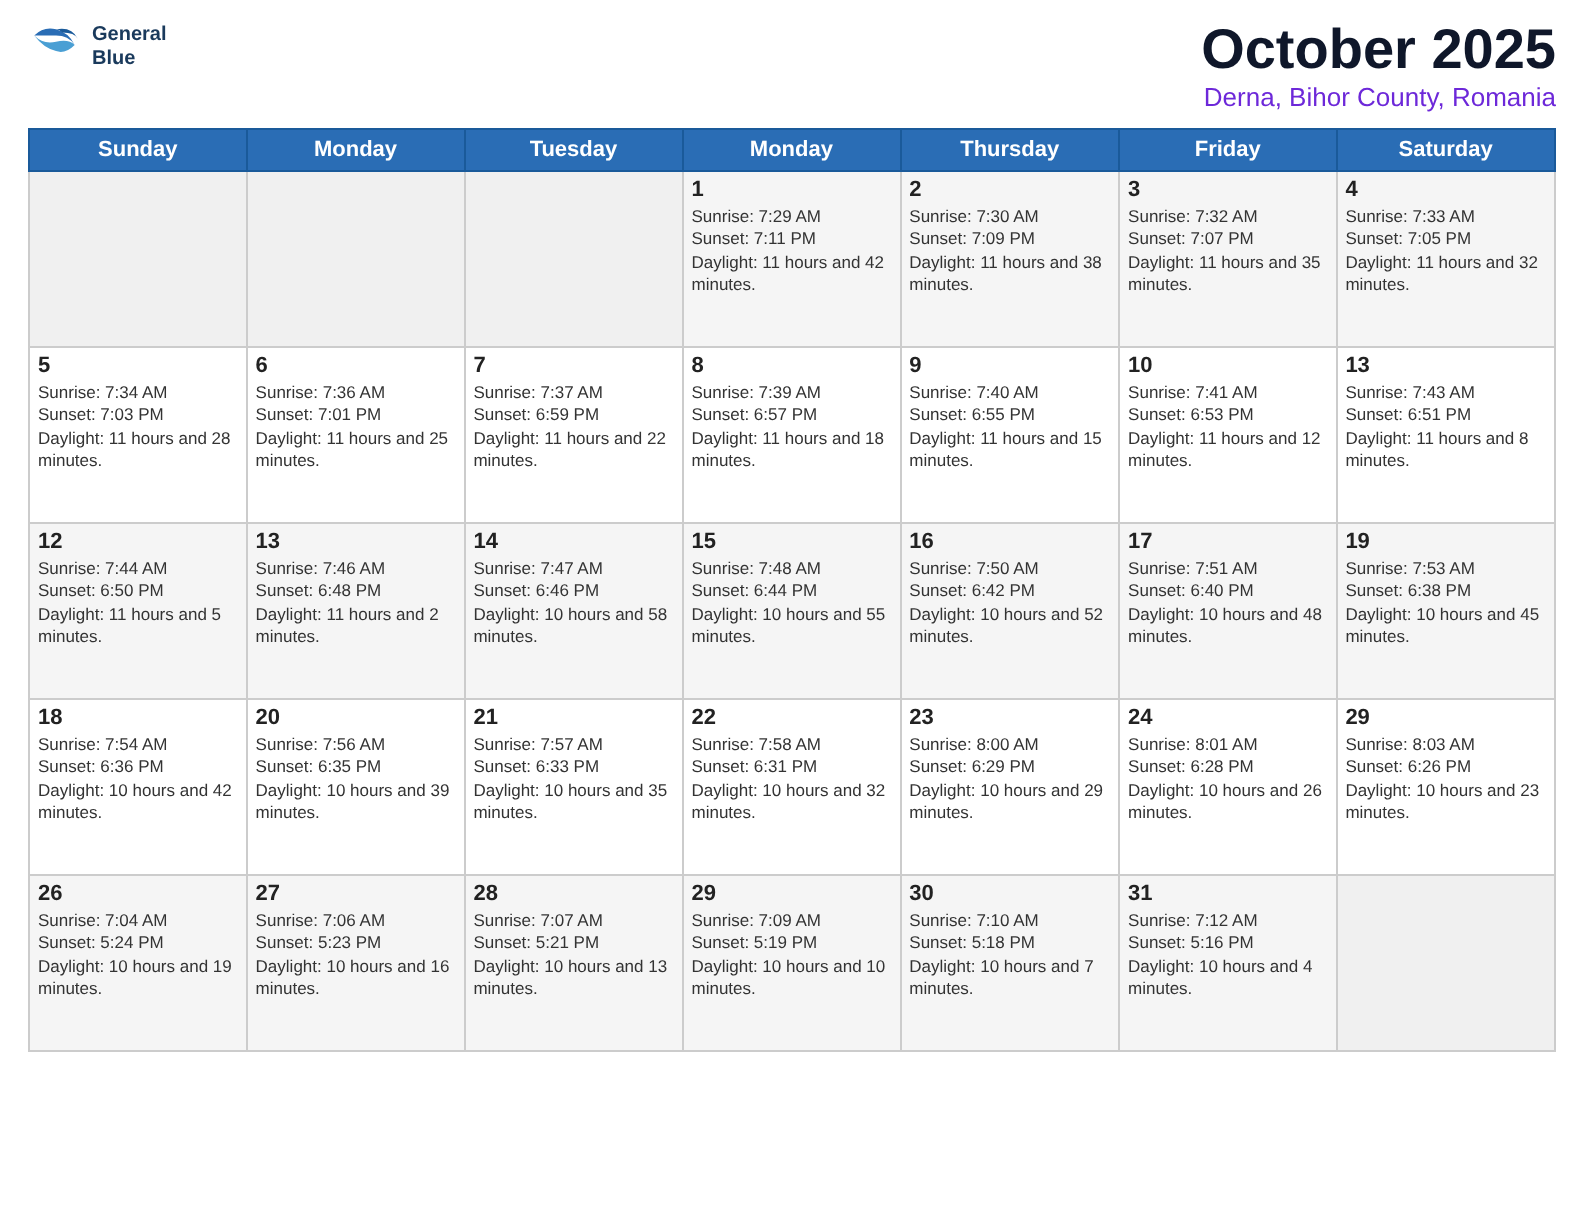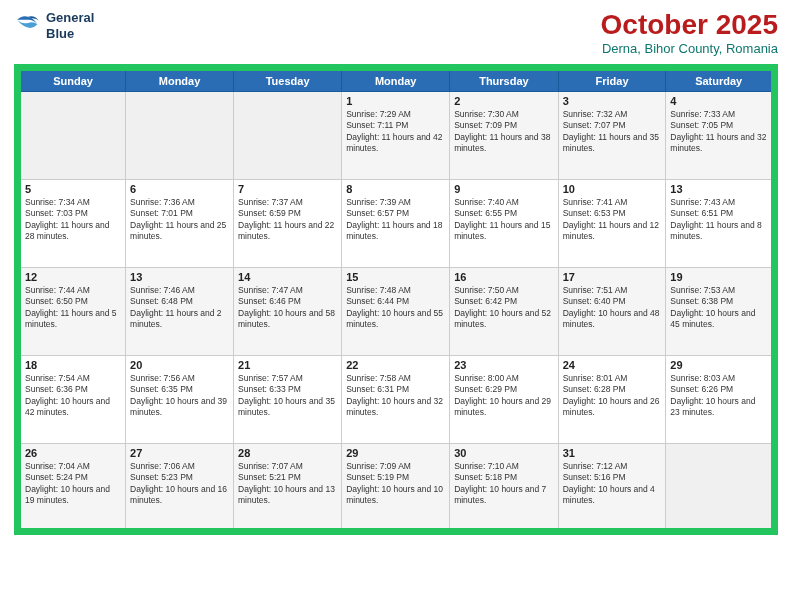--- a/index.html
+++ b/index.html
@@ -20,46 +20,46 @@
       align-items: flex-start;
       justify-content: space-between;
       margin-bottom: 8px;
     }
     .logo {
       display: flex;
       align-items: center;
       gap: 4px;
     }
     .logo-text {
-      font-size: 13px;
+      font-size: 10px;
       font-weight: bold;
       color: #1a3a5c;
       line-height: 1.2;
     }
     .logo-icon {
       width: 28px;
       height: 28px;
     }
     .title-block {
       text-align: right;
     }
     .month-title {
       font-size: 28px;
       font-weight: bold;
-      color: #b91c1c;
+      color: #0f172a;
       line-height: 1.1;
     }
     .subtitle {
       font-size: 13px;
-      color: #0f766e;
+      color: #6d28d9;
     }
     .calendar {
       width: 100%;
       border-collapse: collapse;
-      border: 7px solid #22c55e;
+      border: 1px solid #22c55e;
     }
     .calendar th {
       background: #2a6db5;
       color: #fff;
       font-size: 11px;
       font-weight: bold;
       text-align: center;
       padding: 4px 2px;
       border: 1px solid #1a5a9a;
     }

